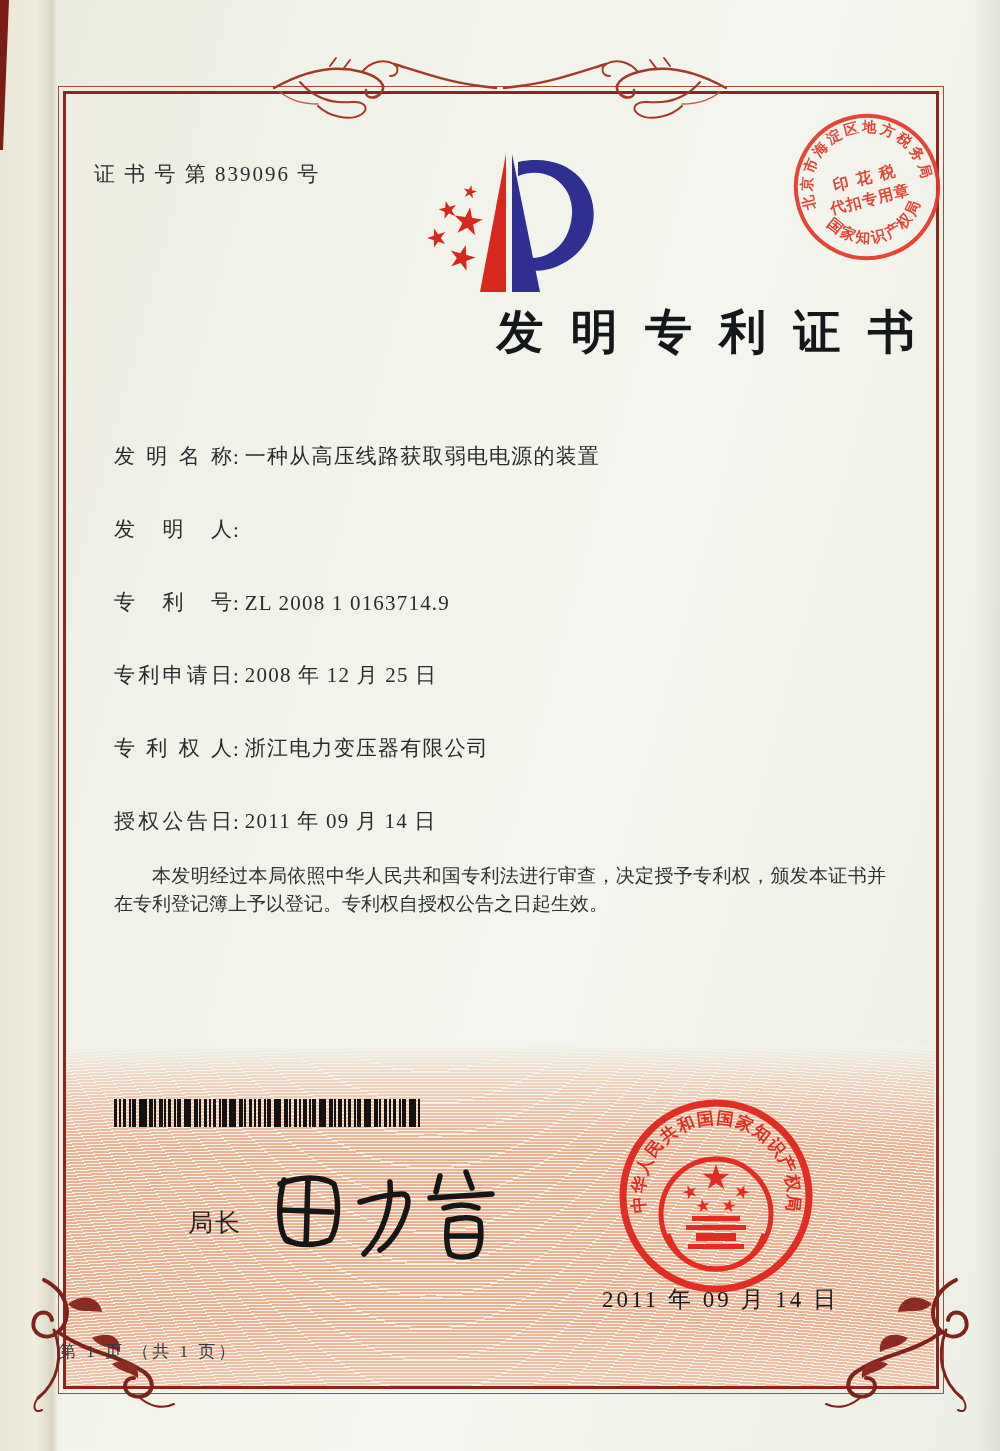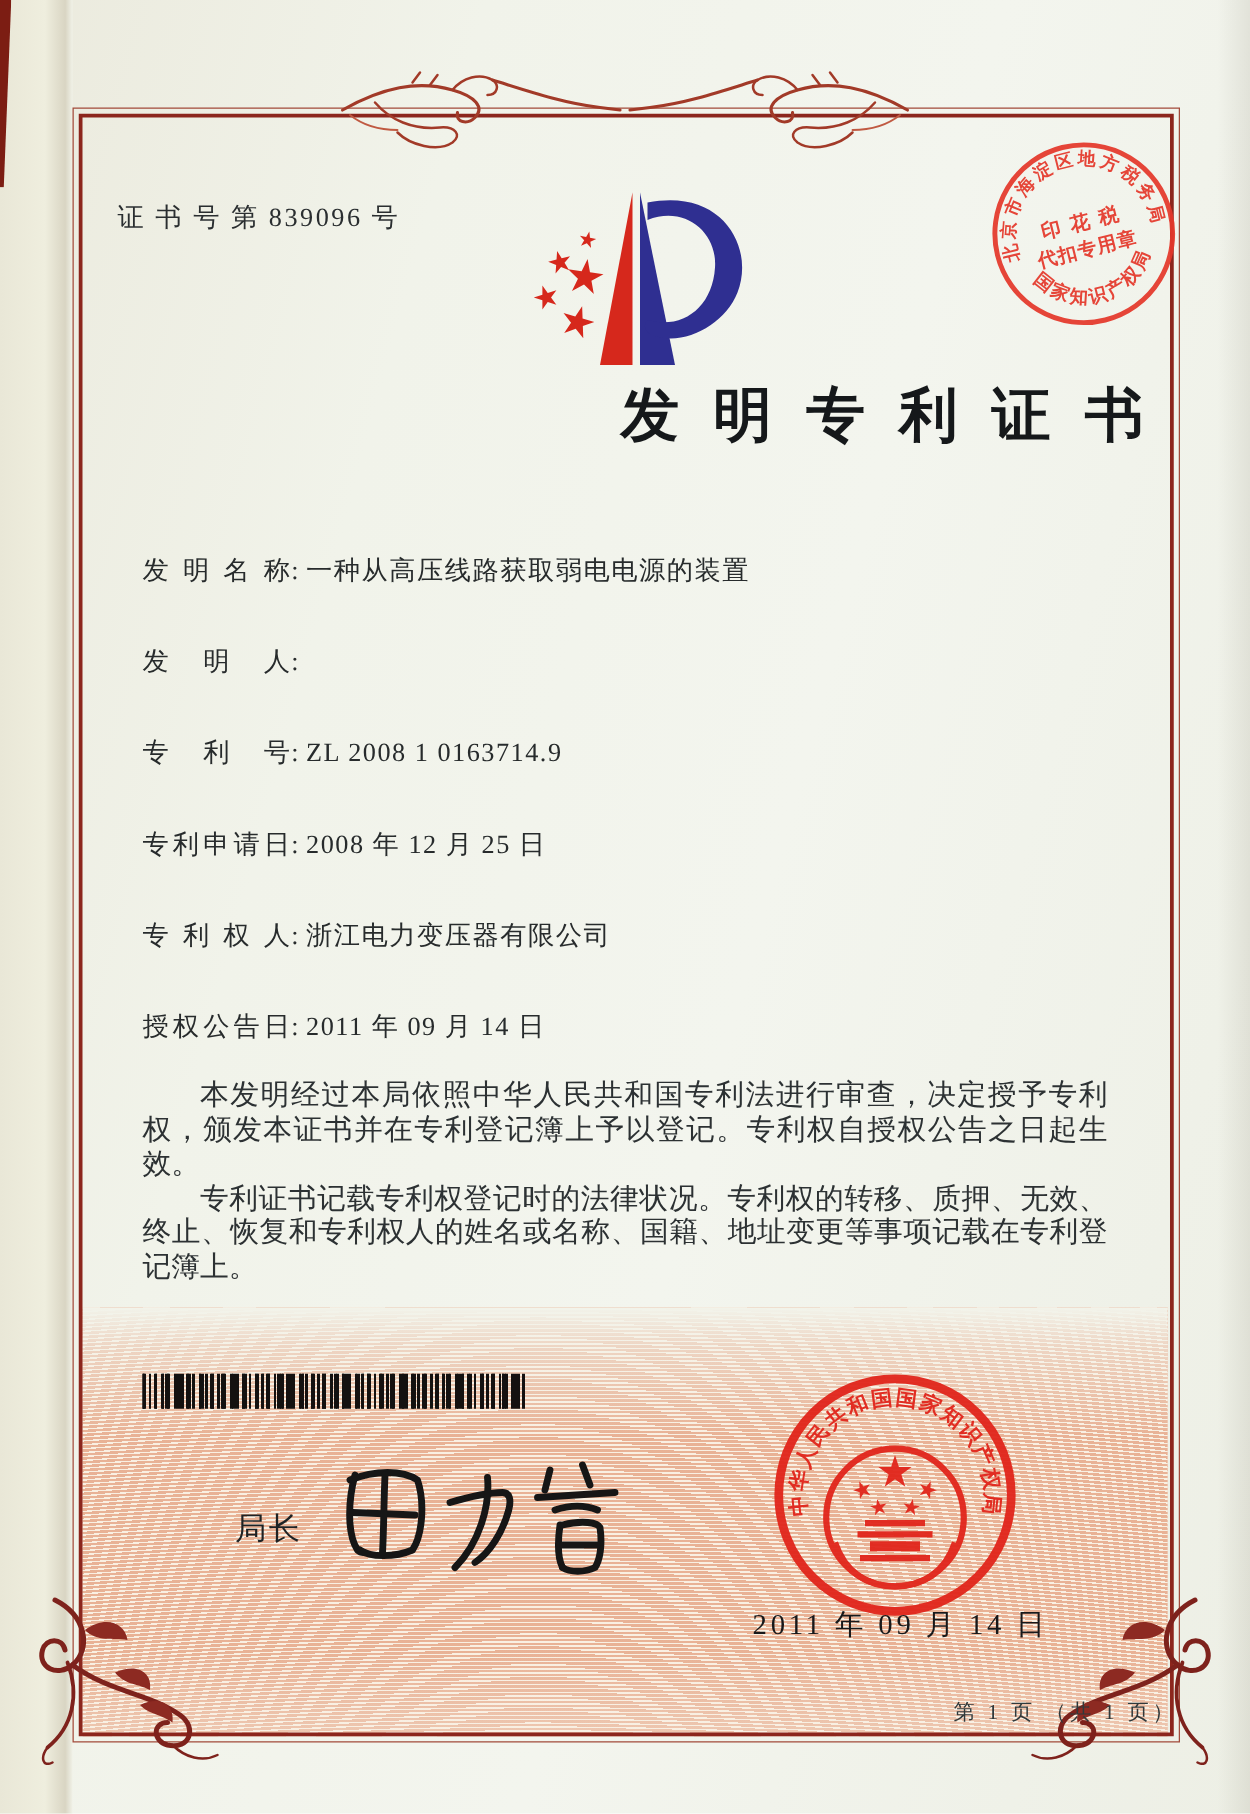--- a/index.html
+++ b/index.html
@@ -53,48 +53,48 @@
   }
   .title {
     position:absolute; left:59px; top:301px; width:883px; text-align:right;
     font-size:47px; font-weight:600; color:#15181a;
     letter-spacing:0.58em; text-indent:0.58em; z-index:2;
   }
   .fields {
     position:absolute; left:114px; top:442px; width:780px; z-index:2;
     display:flex; flex-direction:column; gap:45px;
   }
-  .field { display:flex; align-items:center; font-size:21px; color:#272b2c; height:28px; }
+  .field { display:flex; align-items:flex-end; font-size:21px; color:#272b2c; height:28px; }
   .field .lbl { display:inline-block; width:118px; white-space:nowrap;
                 text-align:justify; text-align-last:justify; }
   .field .colon { margin-left:1px; }
   .field .val { margin-left:6px; letter-spacing:1.2px; }
   .paragraphs {
     position:absolute; left:114px; top:862px; width:772px; z-index:2;
-    font-size:23px; line-height:27.5px; color:#2c3133; text-align:justify;
+    font-size:19px; line-height:27.5px; color:#2c3133; text-align:justify;
   }
   .paragraphs p { margin:0; text-indent:2em; }
   .barcode {
     position:absolute; left:114px; top:1099px; width:306px; height:28px; z-index:2;
     background-image:
       repeating-linear-gradient(90deg,#141110 0 2px,transparent 2px 5px),
       repeating-linear-gradient(90deg,#141110 0 3px,transparent 3px 9px),
       repeating-linear-gradient(90deg,#141110 0 1px,transparent 1px 16px);
   }
   .sig-role { position:absolute; left:188px; top:1206px; font-size:25px; color:#1e2224;
               letter-spacing:2px; z-index:2; }
   .sig-draw { position:absolute; left:252px; top:1142px; width:250px; height:140px; z-index:2; }
   .sig-hidden { position:absolute; width:1px; height:1px; overflow:hidden;
                 clip-path:inset(50%); white-space:nowrap; }
   .seal { position:absolute; left:606px; top:1086px; width:220px; height:220px; z-index:2;
           opacity:0.95; }
   .seal-date { position:absolute; left:602px; top:1284px; font-size:23px; color:#17181a;
                letter-spacing:3px; z-index:4; }
-  .footer { position:absolute; left:59px; top:1340px; width:883px; text-align:right;
-            font-size:17px; letter-spacing:3px; color:#30393b; z-index:2;margin-top:18px; }
+  .footer { position:absolute; left:59px; top:1340px; width:883px; text-align:left;
+            font-size:17px; letter-spacing:3px; color:#30393b; z-index:2; }
   .dragons { position:absolute; left:270px; top:52px; width:460px; height:70px; z-index:3; }
   .flourish { position:absolute; width:156px; height:140px; z-index:2; }
   .flourish.left  { left:26px;  top:1272px; }
   .flourish.right { left:818px; top:1272px; transform:scaleX(-1); }
 </style>
 </head>
 <body>
 
 <div class="page">
 
@@ -217,21 +217,20 @@
     </div>
     <div class="field">
       <span class="lbl">授权公告日</span>
         <span class="colon">:</span>
       <span class="val">2011 年 09 月 14 日</span>
     </div>
   </div>
 
   <div class="paragraphs">
     <p>本发明经过本局依照中华人民共和国专利法进行审查，决定授予专利权，颁发本证书并在专利登记簿上予以登记。专利权自授权公告之日起生效。</p>
-    <p>专利证书记载专利权登记时的法律状况。专利权的转移、质押、无效、终止、恢复和专利权人的姓名或名称、国籍、地址变更等事项记载在专利登记簿上。</p>
   </div>
 
   <div class="barcode"></div>
 
   <div class="sig-role">局长</div>
   <span class="sig-hidden">田力普</span>
   <svg class="sig-draw" viewBox="0 0 250 140">
     <g stroke="#161616" fill="none" stroke-width="5.5" stroke-linecap="round" stroke-linejoin="round">
       <path d="M32,38 C26,60 26,86 34,98 C35,99 37,100 39,100"></path>
       <path d="M28,42 C48,34 70,34 82,42 C88,60 86,86 78,98 C64,104 44,104 36,98"></path>

